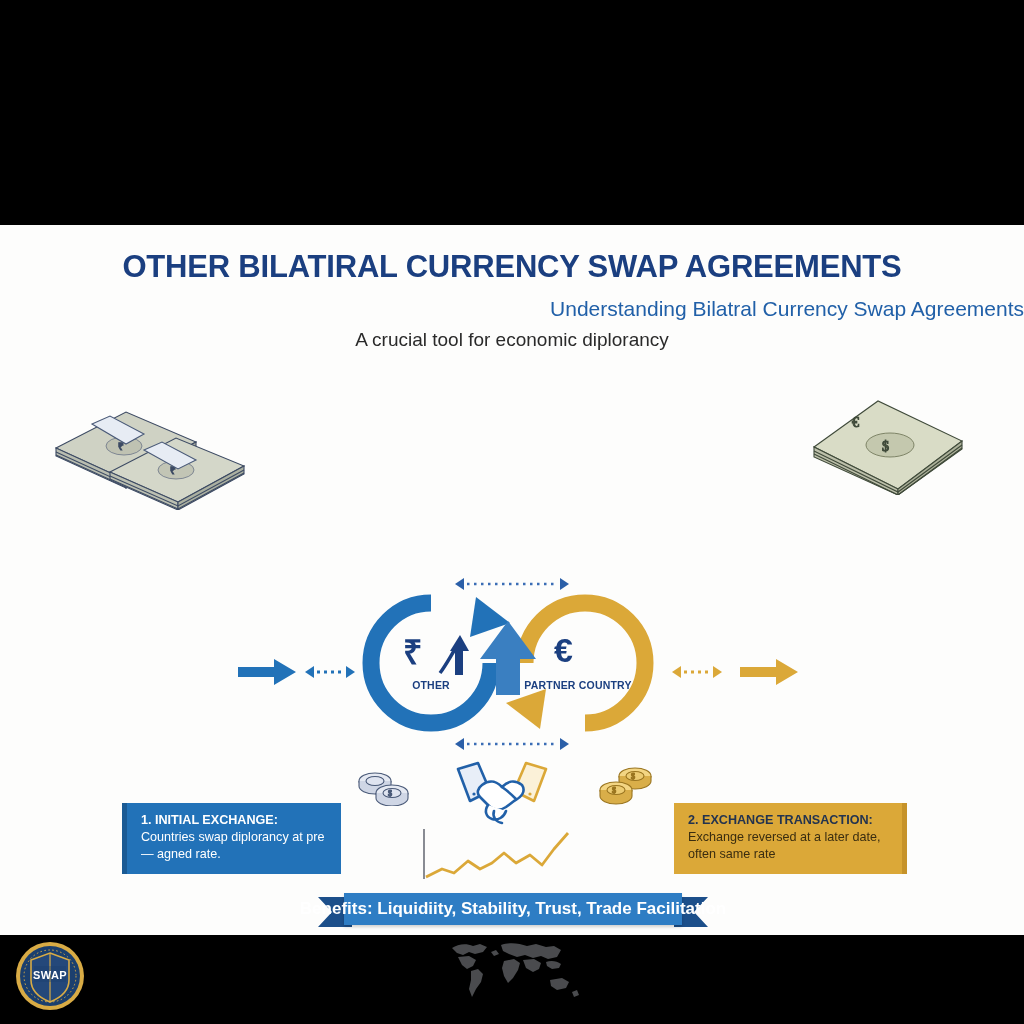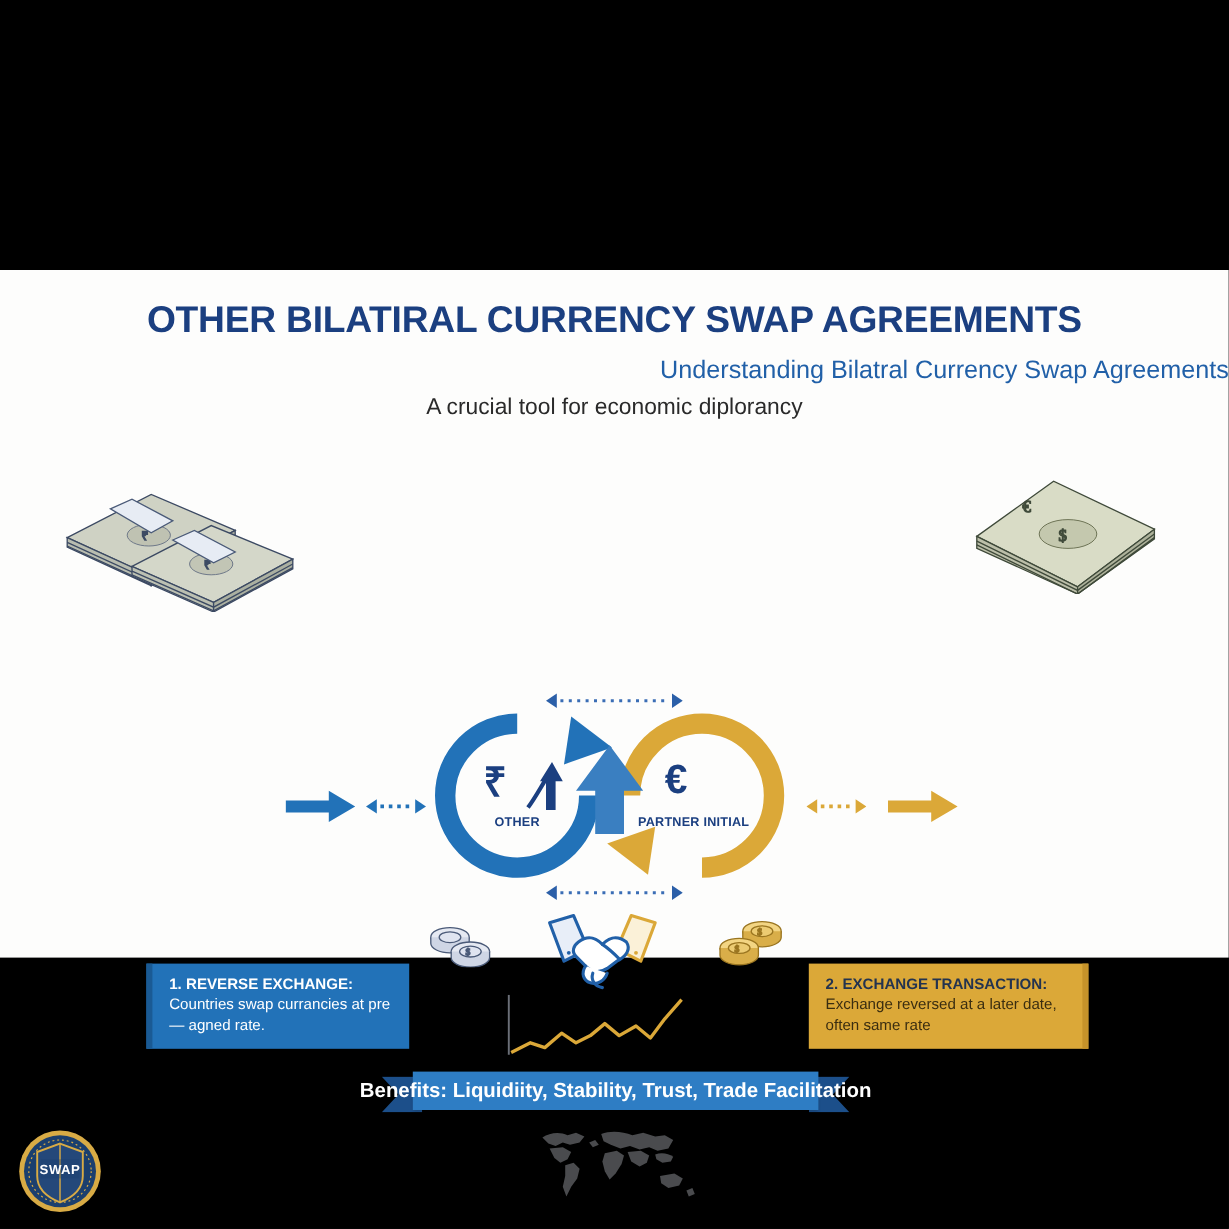--- a/index.html
+++ b/index.html
@@ -3,21 +3,21 @@
 <meta charset="utf-8">
 <style>
   * { margin:0; padding:0; box-sizing:border-box; }
   html,body { width:1024px; height:1024px; background:#000; overflow:hidden;
     font-family:"Liberation Sans", sans-serif; }
 
   #stage { position:relative; width:1024px; height:1024px; background:#000; }
 
   
   #panel {
-    position:absolute; left:0; top:225px; width:1024px; height:573px;
+    position:absolute; left:0; top:225px; width:1024px; height:710px;
     background:#fdfdfc;
   }
 
   
   .title {
     position:absolute; left:0; top:24px; width:1024px; text-align:center;
     font-size:31px; font-weight:bold; letter-spacing:-0.2px;
     color:#1b3f80; white-space:nowrap;
   }
   .subtitle {
@@ -180,21 +180,21 @@
 
         <path d="M150 38 L178 76 H162 V112 H138 V76 H122 Z" fill="#3a7fc1"></path>
       </svg>
       <span class="emb-cur rupee">₹</span>
       <svg style="position:absolute;left:78px;top:48px" width="34" height="46" viewBox="0 0 34 46">
         <path d="M4 42 C10 34 14 26 24 10" fill="none" stroke="#1b3f80" stroke-width="3.5"></path>
         <path d="M24 4 L33 20 H27 V44 H19 V20 H14 Z" fill="#1b3f80"></path>
       </svg>
       <span class="emb-cur euro">€</span>
       <span class="emb-label india">OTHER</span>
-      <span class="emb-label partner">PARTNER INITIAL</span>
+      <span class="emb-label partner">PARTNER COUNTRY</span>
     </div>
 
     <svg class="money-right" viewBox="0 0 160 100">
       <g stroke="#3f4a3a" stroke-width="1.1">
         <path d="M6 52 L70 6 L154 46 L90 94 Z" fill="#d9dcc6"></path>
         <path d="M6 52 L6 62 L90 100 L90 94 Z" fill="#bcbfa9"></path>
         <path d="M90 94 L90 100 L154 54 L154 46 Z" fill="#aeb29b"></path>
         <path d="M6 56 L90 97 L154 50" fill="none"></path>
         <path d="M6 59 L90 100 L154 53" fill="none"></path>
         <ellipse cx="82" cy="50" rx="24" ry="12" fill="#c4c8ae" stroke="#6a7052" stroke-width="0.8"></ellipse>
@@ -241,22 +241,22 @@
         <text x="14" y="28" font-size="8" fill="#8a6a18" font-family="Liberation Serif, serif">$</text>
       </g>
     </svg>
 
     <svg class="trendline" width="170" height="52" viewBox="0 0 170 52">
       <line x1="6" y1="0" x2="6" y2="50" stroke="#6b6f78" stroke-width="1.6"></line>
       <polyline points="8,48 24,40 36,44 50,32 62,40 74,34 86,24 98,34 112,26 124,36 136,20 150,4" fill="none" stroke="#dba838" stroke-width="2.8" stroke-linejoin="round"></polyline>
     </svg>
 
     <div class="callout" id="callout-left">
-      <span class="hd"><span>1.</span>&nbsp;<span>REVERSE EXCHANGE:</span></span>
-      <span class="bd">Countries swap currancies at pre— agned rate.</span>
+      <span class="hd"><span>1.</span>&nbsp;<span>INITIAL EXCHANGE:</span></span>
+      <span class="bd">Countries swap diplorancy at pre— agned rate.</span>
     </div>
     <div class="callout" id="callout-right">
       <span class="hd"><span>2.</span>&nbsp;<span>EXCHANGE TRANSACTION:</span></span>
       <span class="bd">Exchange reversed at a later date, often same rate</span>
     </div>
 
     <div id="ribbon-wrap">
       <div class="rib-tail l"></div>
       <div class="rib-tail r"></div>
       <div id="ribbon-main">Benefits: Liquidiity, Stability, Trust, Trade Facilitation</div>

